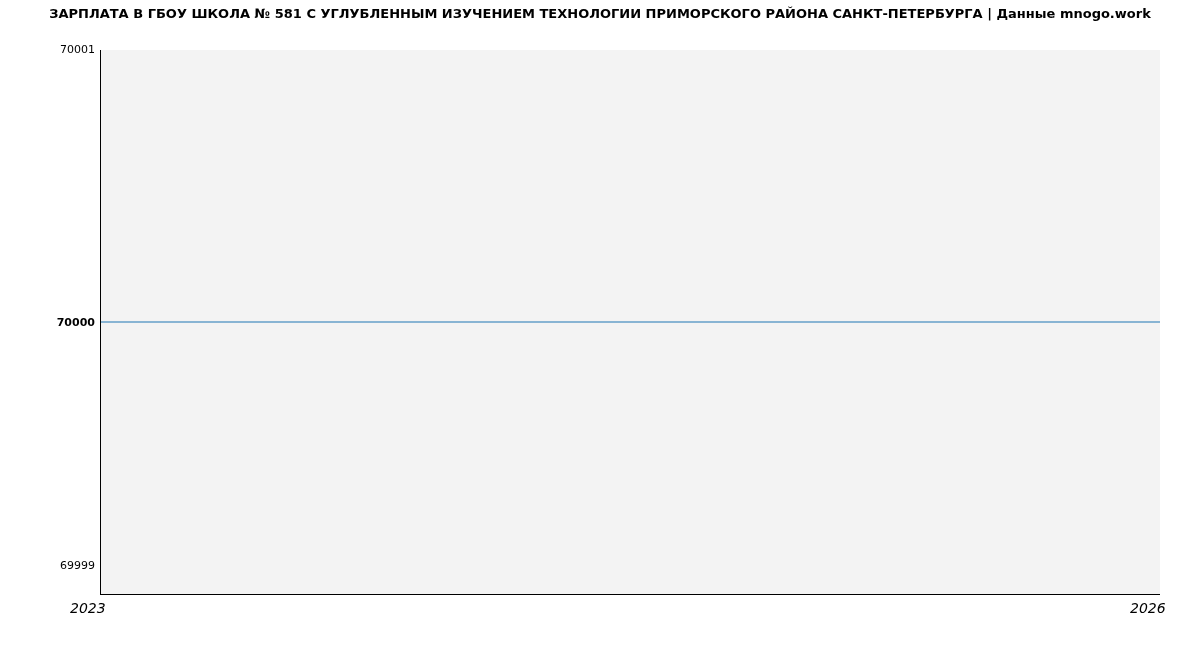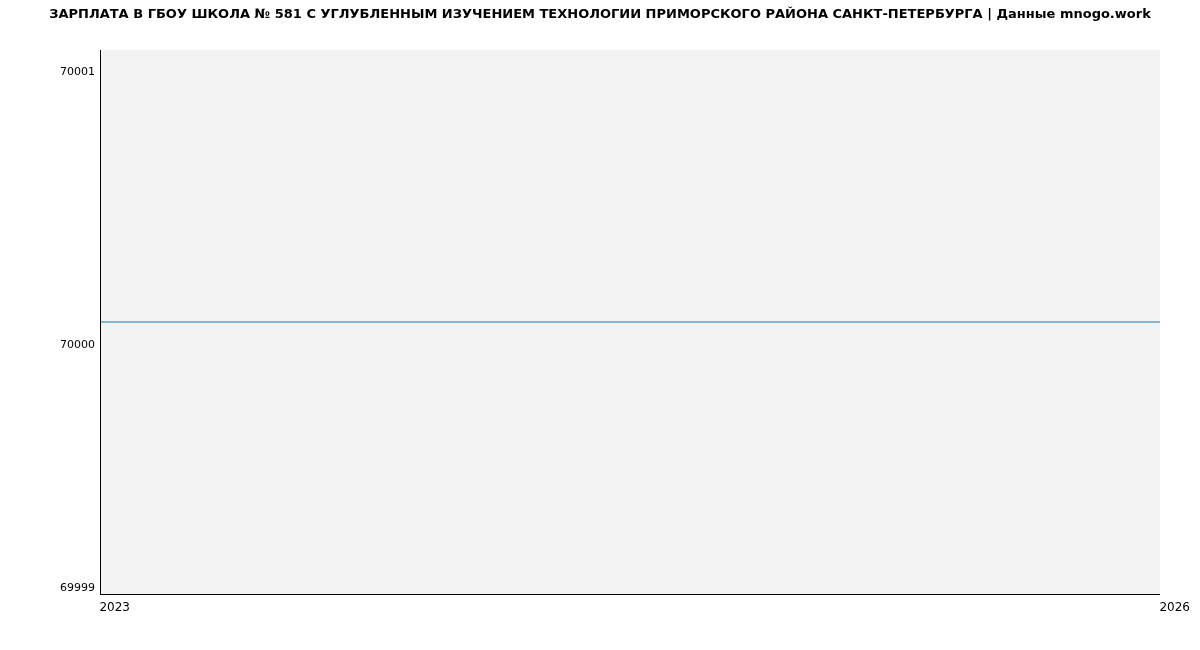--- a/index.html
+++ b/index.html
@@ -48,42 +48,42 @@
     transform: translateY(-50%);
   }
   .ytick {
     position: absolute;
     right: 1105px; 
     width: 90px;
     text-align: right;
     font-size: 11px;
     line-height: 12px;
     transform: translateY(-50%);
-    margin-top: 22px;
   }
   .xtick {
     position: absolute;
     top: 600px;
-    font-size: 12px;
+    font-size: 14px;
     width: 60px;
-    text-align: right;
+    text-align: left;
     transform: translateX(-50%);
+    font-style: italic;
   }
 </style>
 </head>
 <body>
 
 <div class="chart-container">
 
   <div class="title">ЗАРПЛАТА В ГБОУ ШКОЛА № 581 С УГЛУБЛЕННЫМ ИЗУЧЕНИЕМ ТЕХНОЛОГИИ ПРИМОРСКОГО РАЙОНА САНКТ-ПЕТЕРБУРГА | Данные mnogo.work</div>
 
   <div class="plot-area">
     <div class="data-line"></div>
   </div>
 
   <div class="ytick" style="top:50px;">70001</div>
-  <div class="ytick" style="top:322.5px;">70000</div>
+  <div class="ytick" style="top:322.5px;font-weight:bold;">70000</div>
   <div class="ytick" style="top:566px;">69999</div>
 
   <div class="xtick" style="left:100px;">2023</div>
   <div class="xtick" style="left:1160px;">2026</div>
 
 </div>
 
 </body></html>

